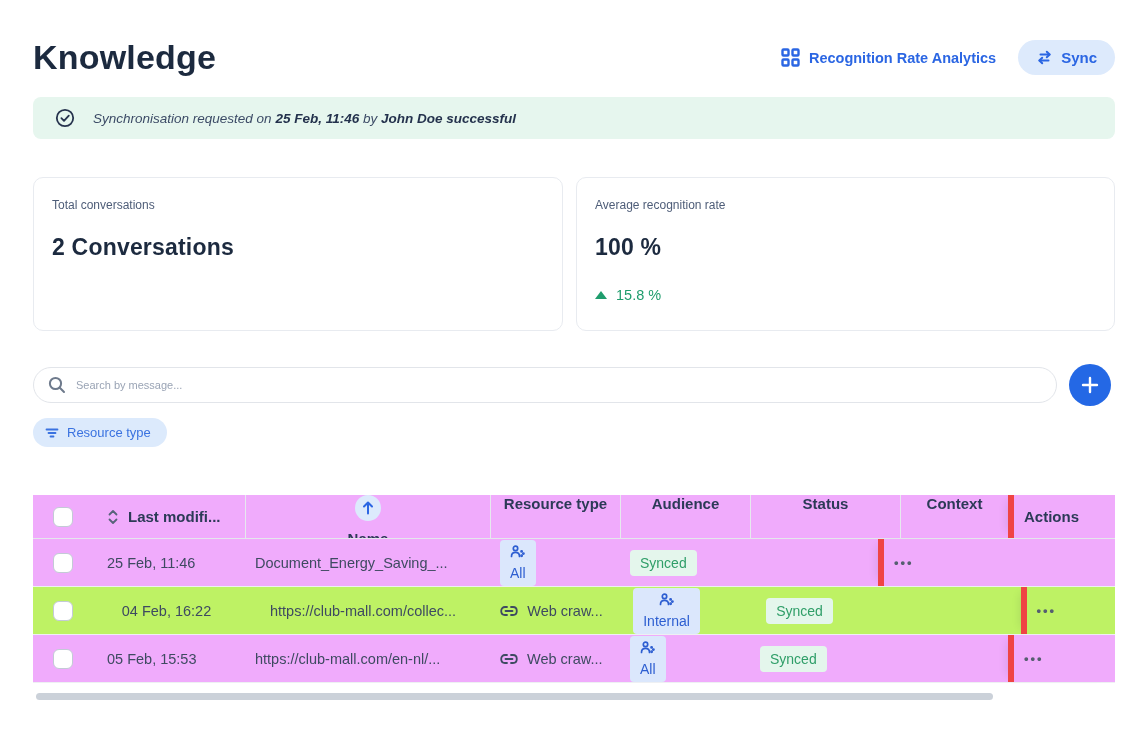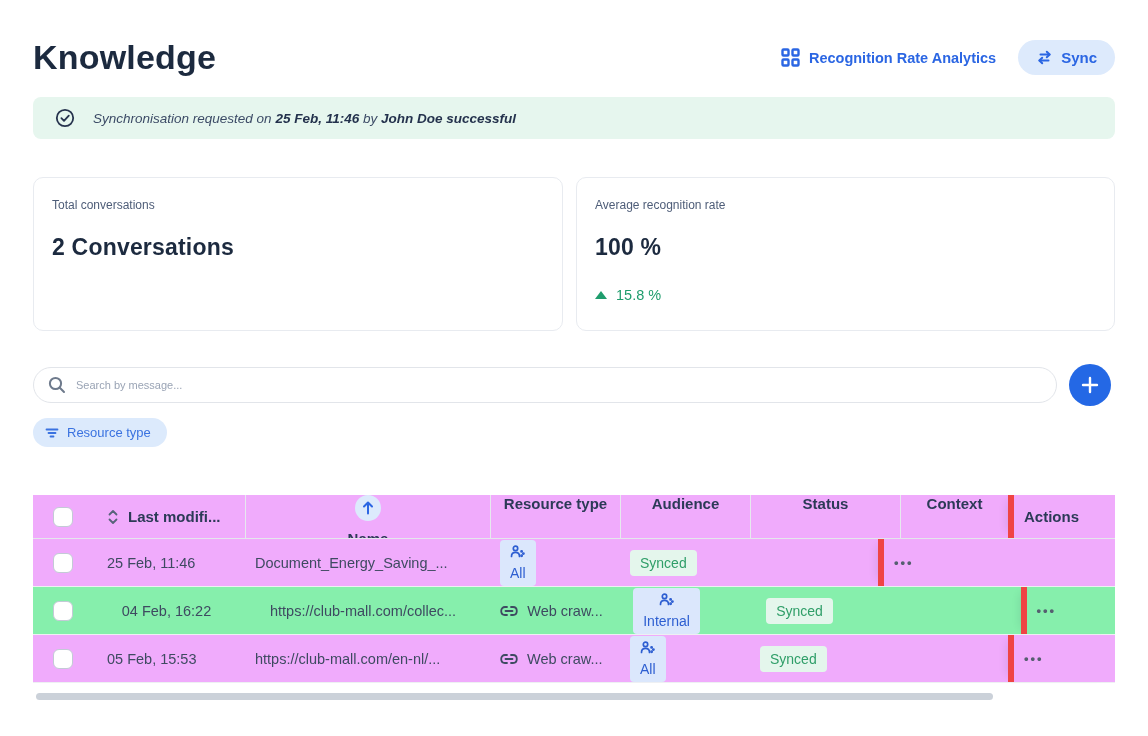--- a/index.html
+++ b/index.html
@@ -35,21 +35,21 @@
   .search-pill input::placeholder { color: #9aa4b5; }
   .add-btn { width: 42px; height: 42px; border-radius: 50%; background: #2468e5; border: none; color: #fff; display: flex; align-items: center; justify-content: center; cursor: pointer; flex: 0 0 auto; }
 
   .chip-row { margin-top: 12px; }
   .filter-chip { display: inline-flex; align-items: center; gap: 8px; background: #dceafc; color: #3a72e0; border: none; border-radius: 15px; height: 29px; padding: 0 16px 0 12px; font-size: 13px; font-family: inherit; cursor: pointer; }
 
   
   .table { margin-top: 48px; width: 1082px; }
   .t-row { display: flex; align-items: center; height: 48px; border-bottom: 1px solid #eef0f3; background: #f0abfc; }
   .t-head { height: 44px; border-bottom: 1px solid #e4e7ec; font-weight: 700; }
-  .t-row.striped { background: #86efac; gap: 20px; }
+  .t-row.striped { background: #bef264; gap: 20px; }
   .t-row:last-of-type { border-bottom: 1px solid #e4e7ec; }
   .cell { padding: 0 10px; display: flex; align-items: center; gap: 9px; font-size: 14.5px; color: #3e4a61; height: 100%; overflow: hidden; white-space: nowrap; }
   .c-check { width: 64px; justify-content: flex-start; padding-left: 20px; }
   .c-date  { width: 148px; }
   .c-name  { width: 245px; }
   .c-type  { width: 130px; }
   .c-aud   { width: 130px; text-align: center; }
   .c-status{ width: 150px; }
   .c-ctx   { width: 108px; }
   .c-act   { width: 107px; justify-content: flex-start; border-left: 6px solid #ef4444; box-shadow: -7px 0 9px -7px rgba(30,42,63,.14); background: inherit; }

